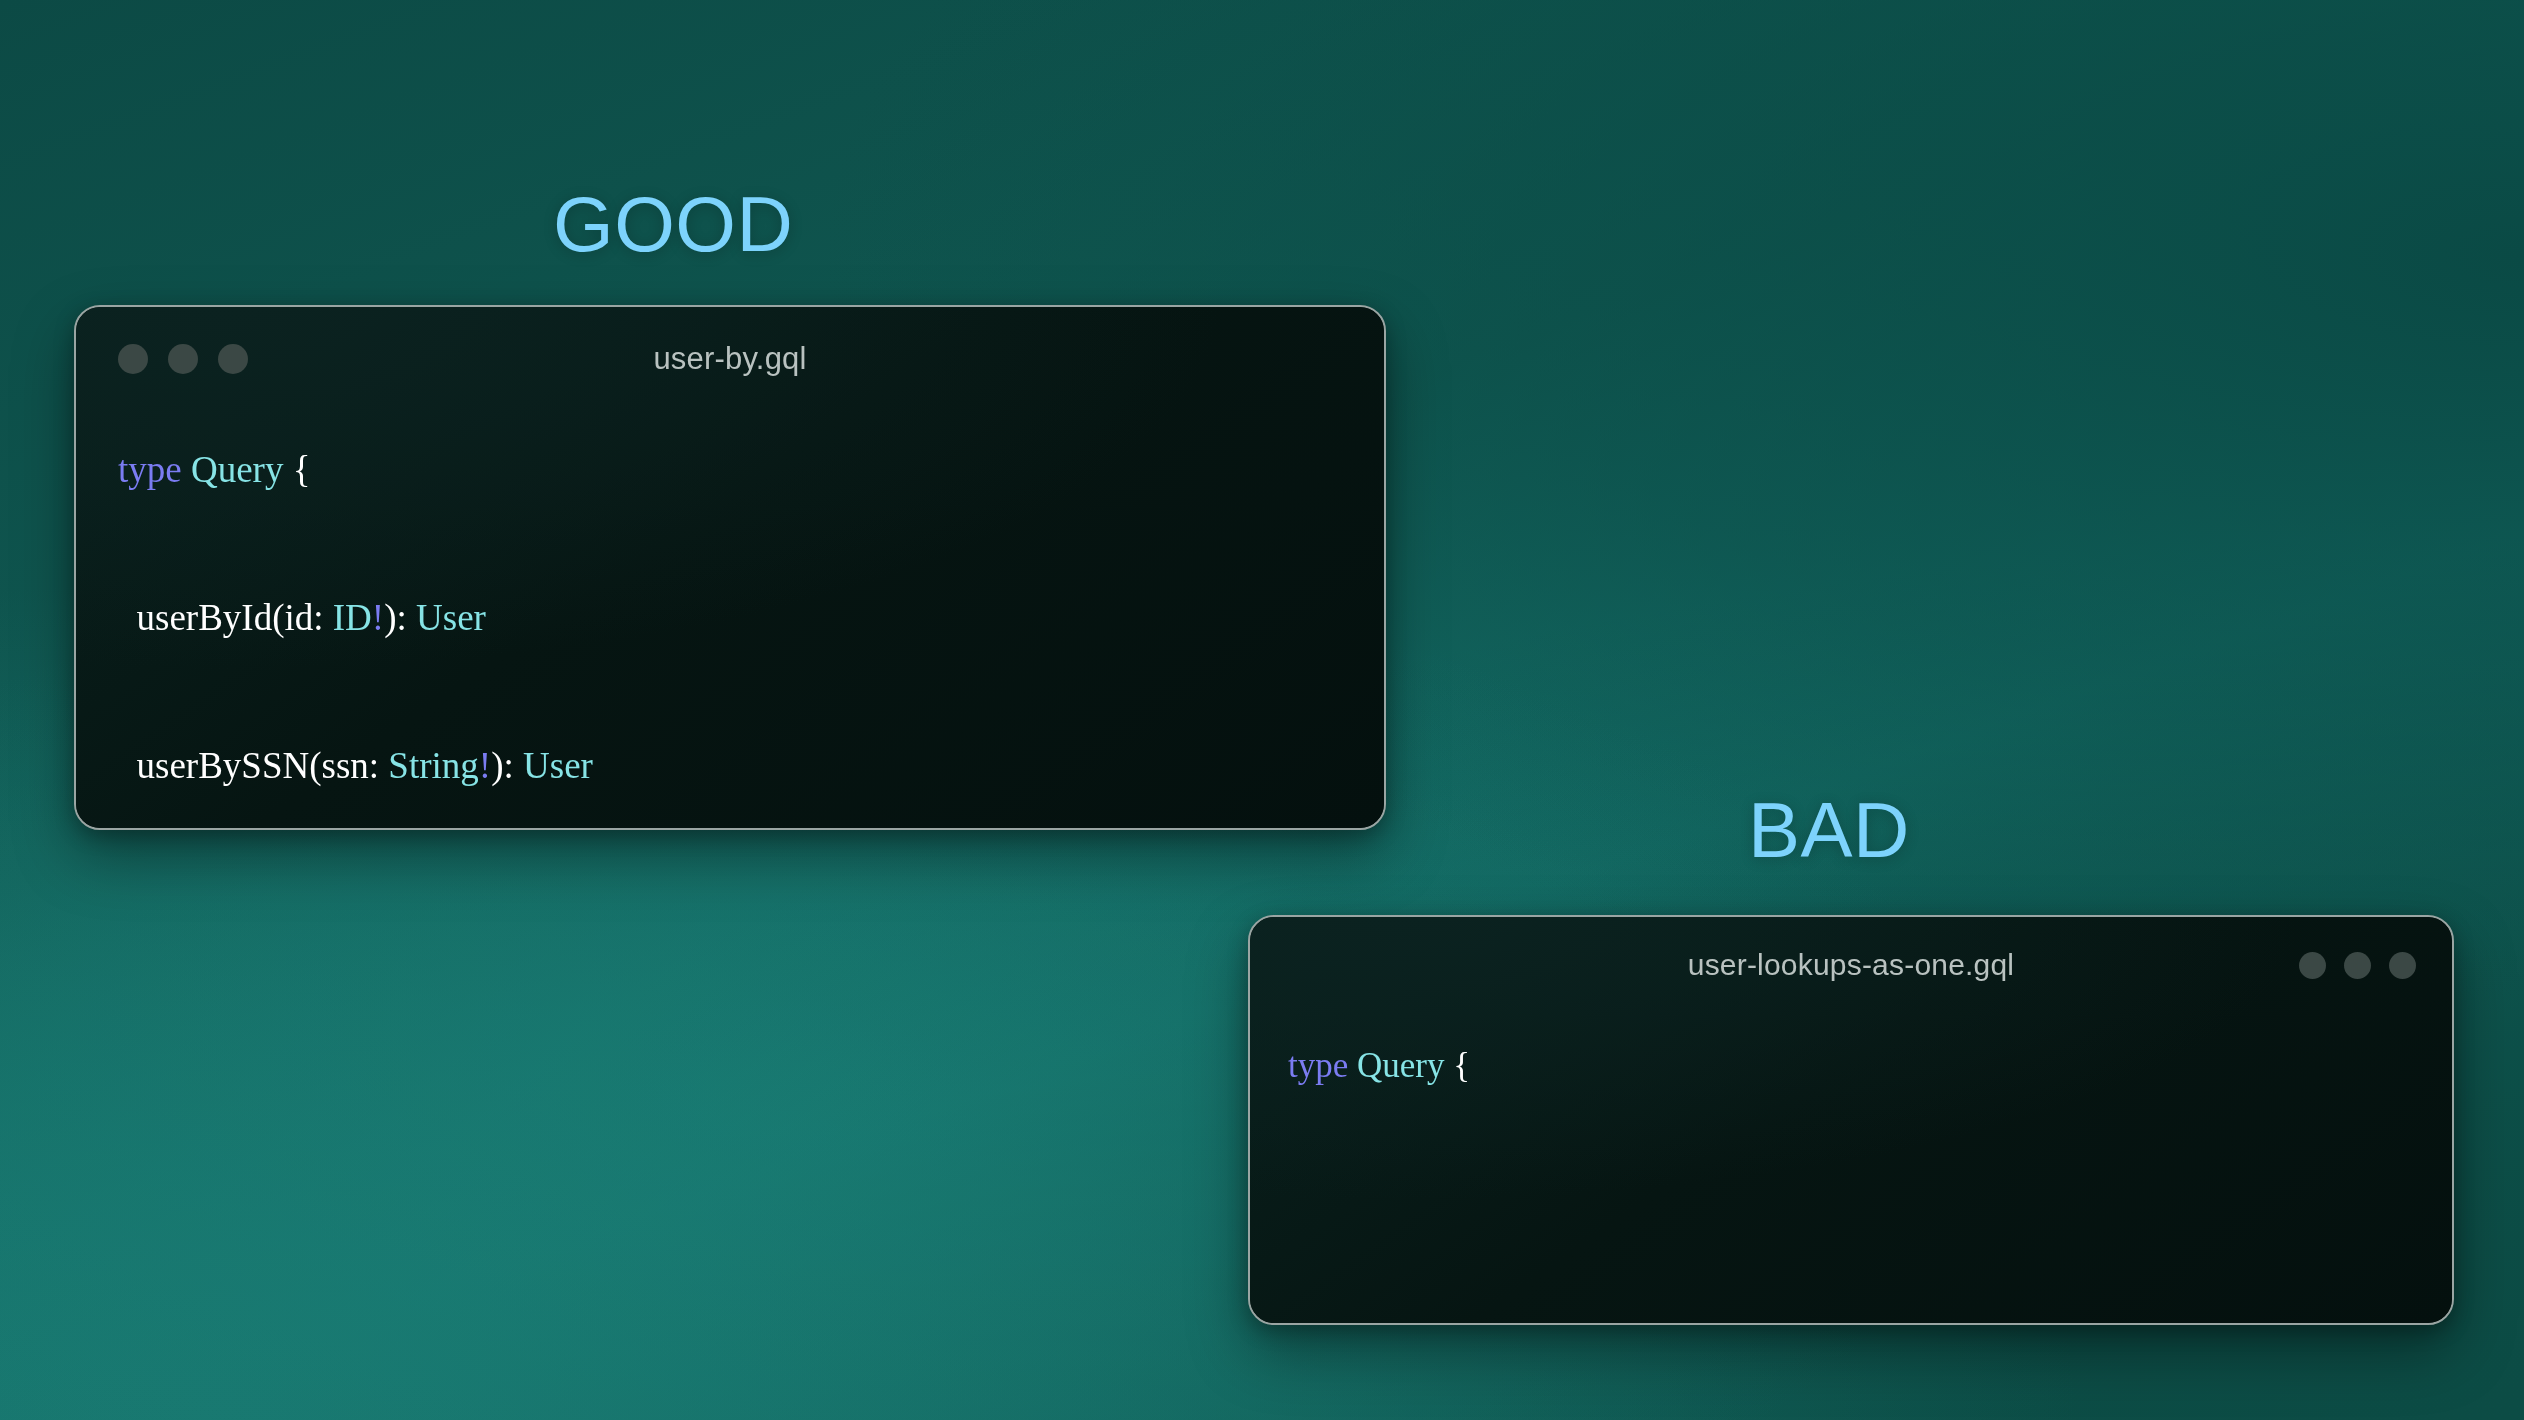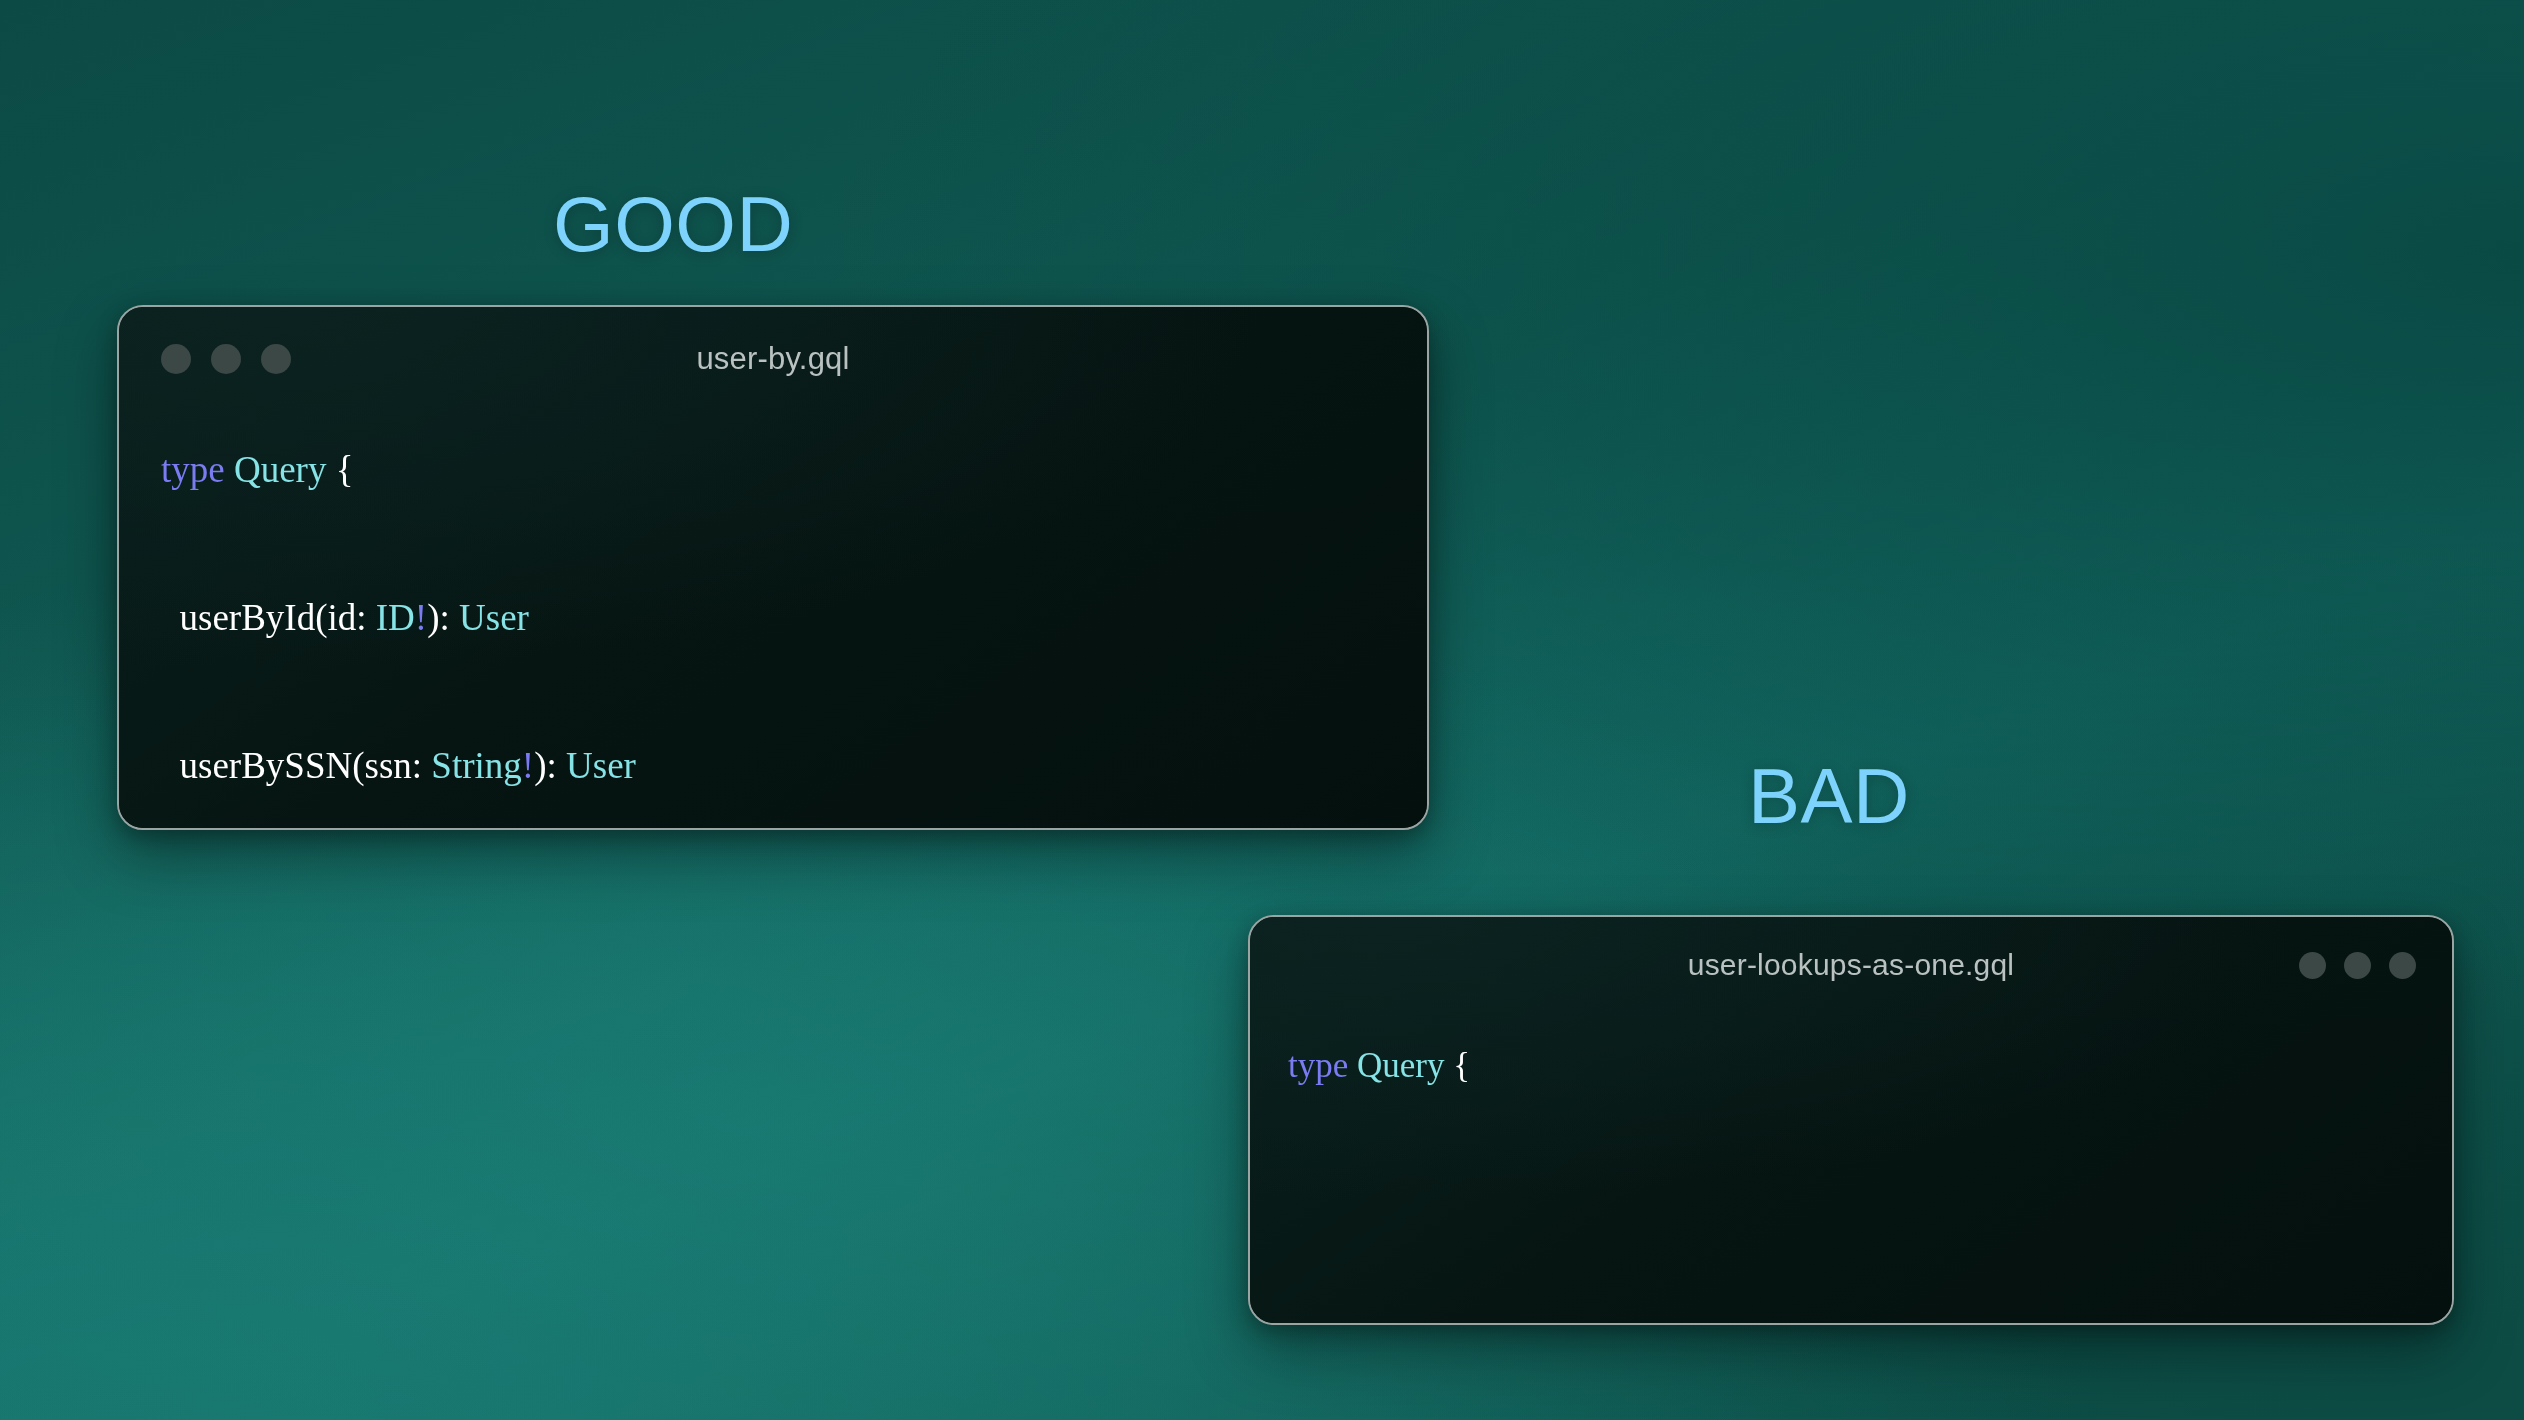--- a/index.html
+++ b/index.html
@@ -37,34 +37,34 @@
   .section-label {
     position: absolute;
     color: #7dd3fc;
     font-weight: 300;
     letter-spacing: 0.5px;
     white-space: nowrap;
     text-shadow: 0 2px 14px rgba(0,0,0,0.22);
     text-align: right;
   }
   #label-good { left: 553px; top: 179px; font-size: 78px; }
-  #label-bad  { left: 1748px; top: 751px; font-size: 78px; }
+  #label-bad  { left: 1748px; top: 785px; font-size: 78px; }
 
   
   .code-window {
     position: absolute;
     background: #061613;
     border: 2px solid #9aa5a3;
     border-radius: 26px;
     box-shadow:
       0 26px 60px rgba(0,0,0,0.38),
       0 6px 20px rgba(0,0,0,0.28);
     overflow: hidden;
   }
-  .code-window.win-good { left: 74px;   top: 305px; width: 1312px; height: 525px; margin-left: 43px; }
+  .code-window.win-good { left: 74px;   top: 305px; width: 1312px; height: 525px; }
   .code-window.win-bad  { left: 1248px; top: 915px; width: 1206px; height: 410px; }
 
   .window-inner {
     position: absolute;
     inset: 0;
     border-radius: 24px;
     background:
       radial-gradient(ellipse 130% 120% at 12% 0%, #0b2220 0%, rgba(11,34,32,0) 58%),
       linear-gradient(145deg, #09201d 0%, #061512 45%, #04100e 100%);
   }

